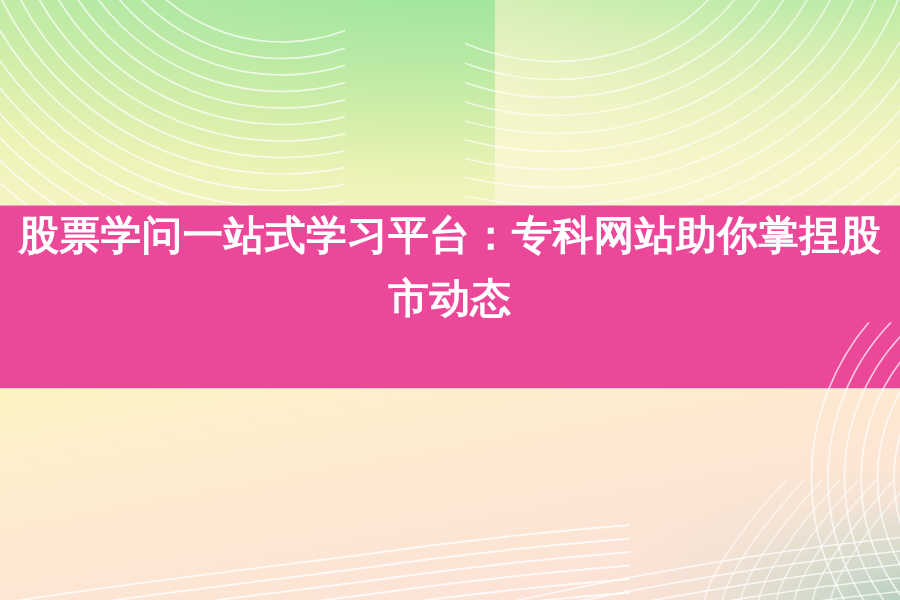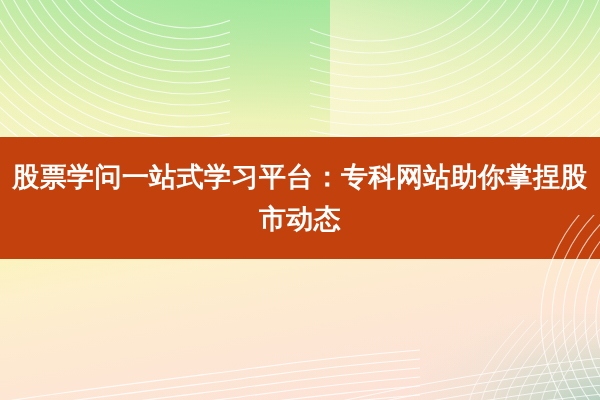--- a/index.html
+++ b/index.html
@@ -63,25 +63,24 @@
   .deco-bl { left: -60px;   bottom: -90px; width: 480px; height: 190px; }
   .deco-br { right: -70px;  bottom: -70px; width: 360px; height: 190px; }
 
   
   .headline-band {
     position: absolute;
     left: 0;
     top: 137px;
     width: 600px;
     height: 122px;
-    background: #c2410c;
+    background: #ec4899;
     display: flex;
     flex-direction: column;
     align-items: center;
-    justify-content: center;
   }
   .headline {
     margin: 0;
     width: 582px;
     text-align: center;
     color: #ffffff;
     font-size: 27px;
     line-height: 42px;
     font-weight: bold;
     letter-spacing: 0.4px;

